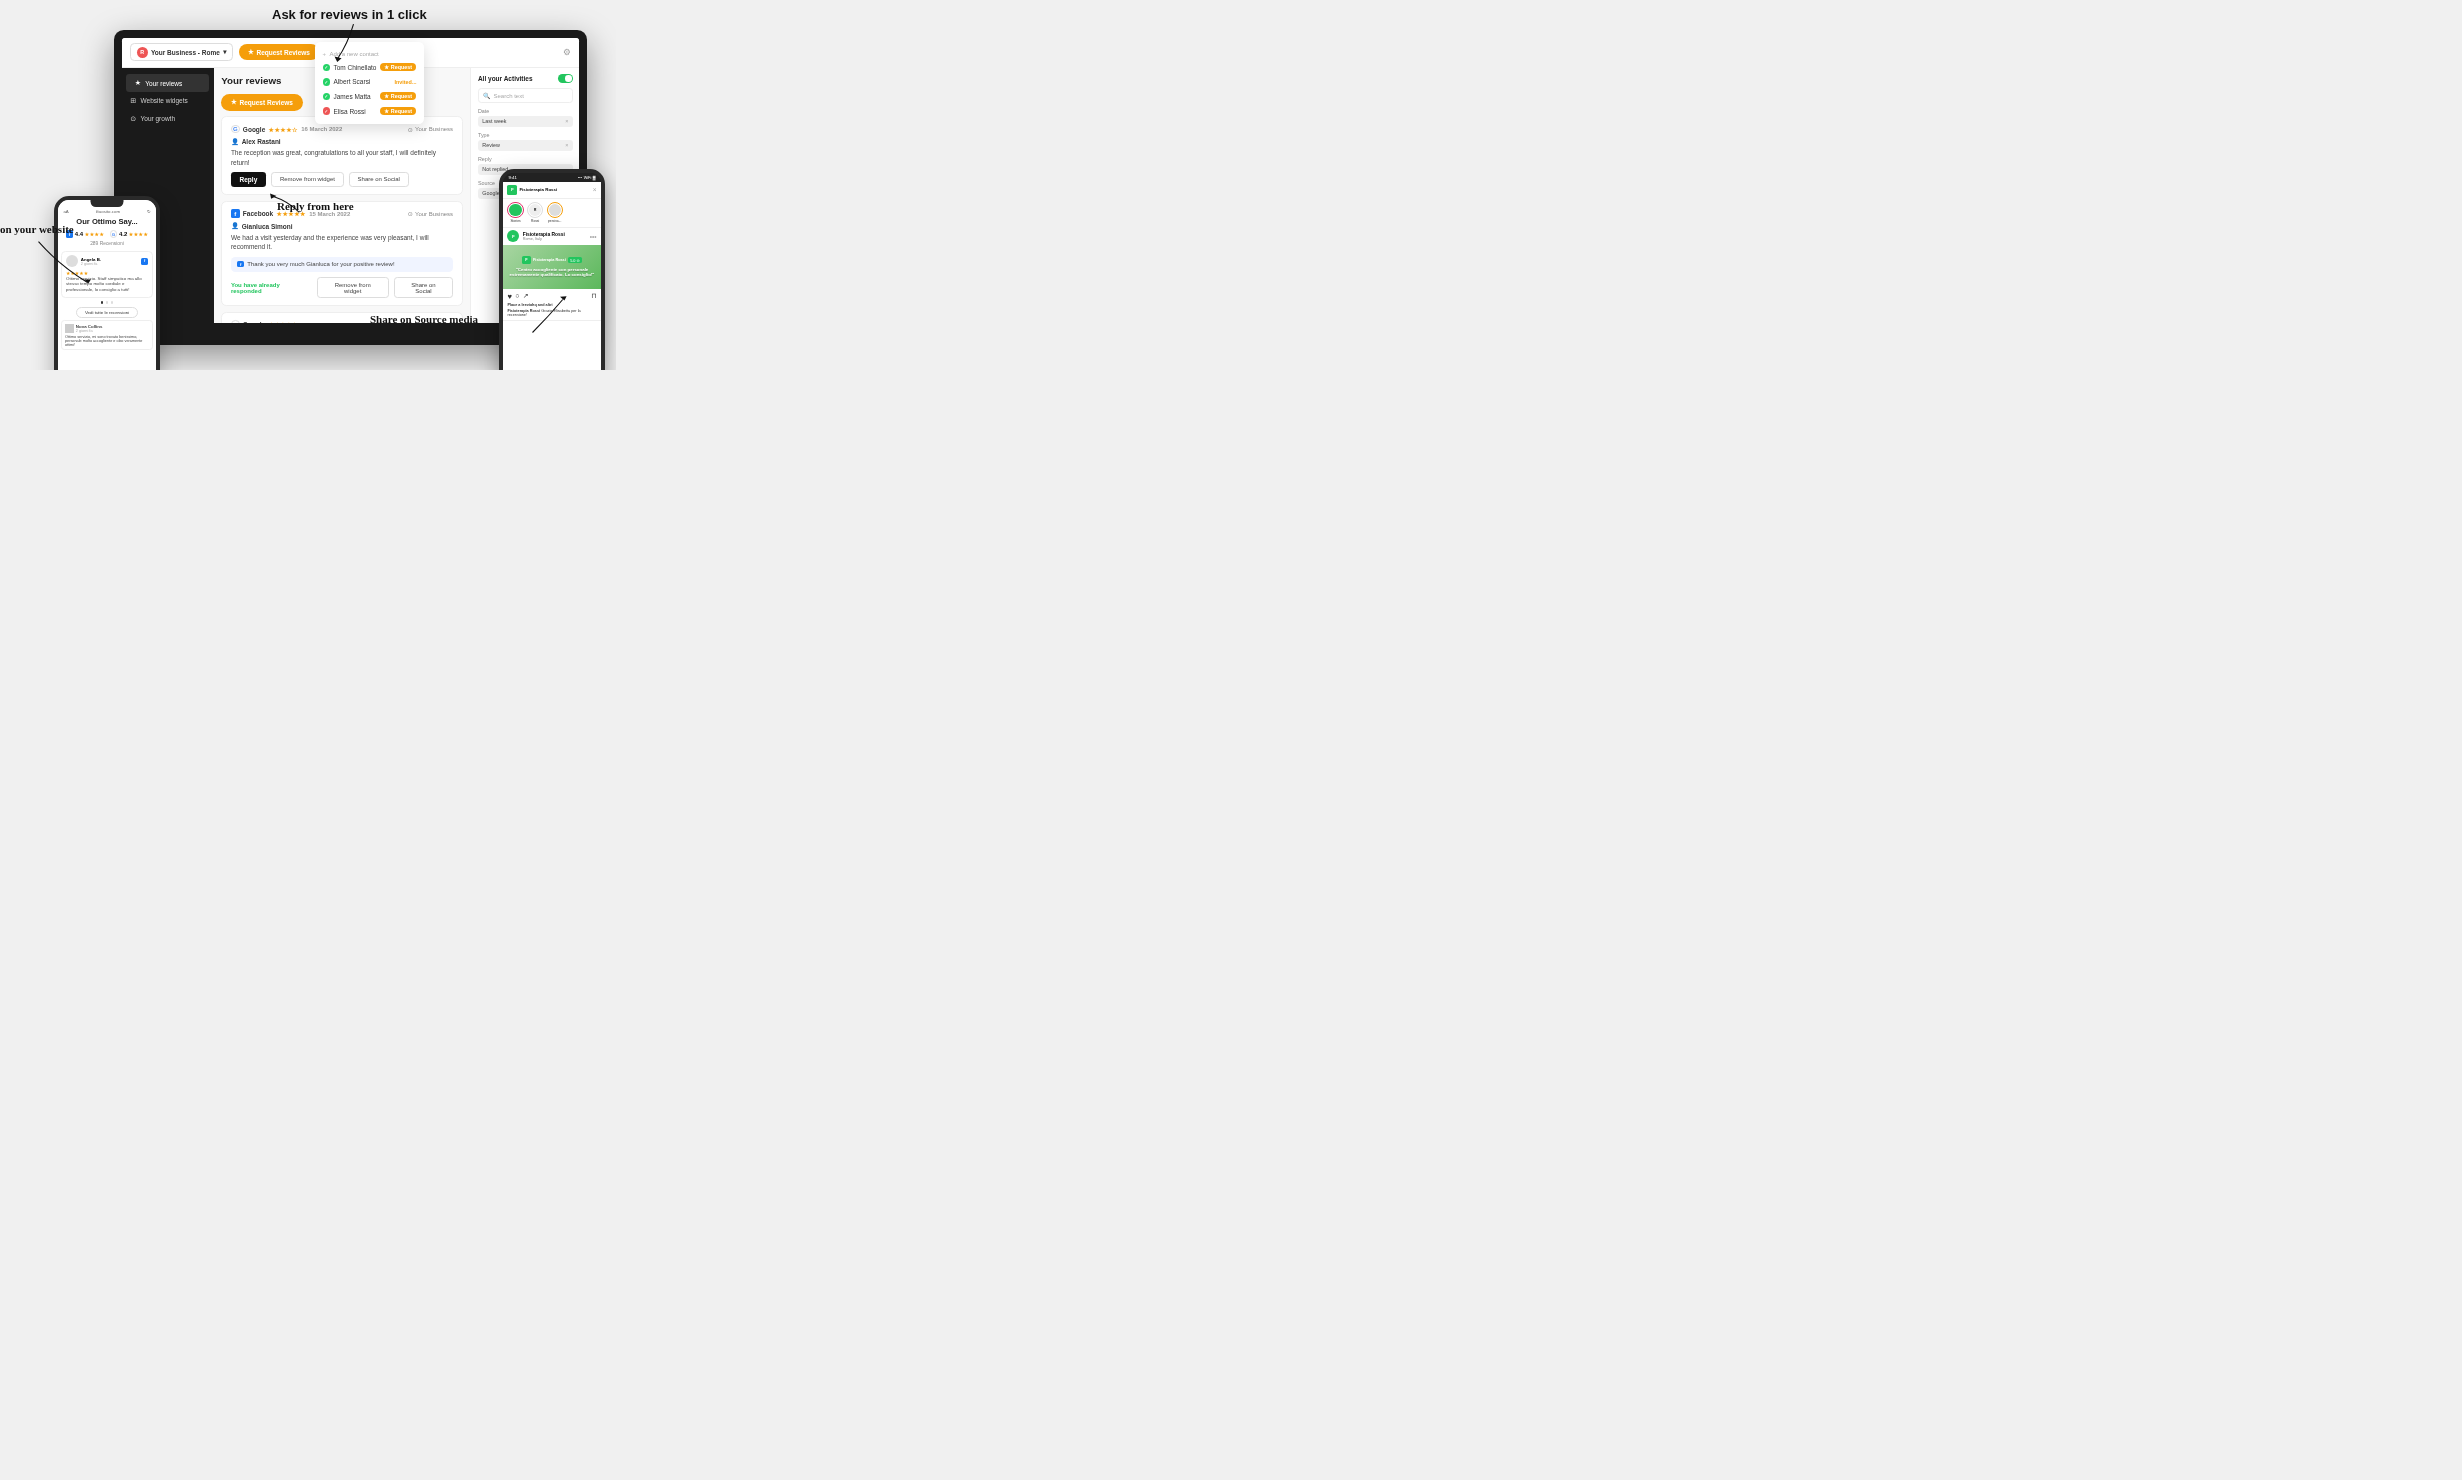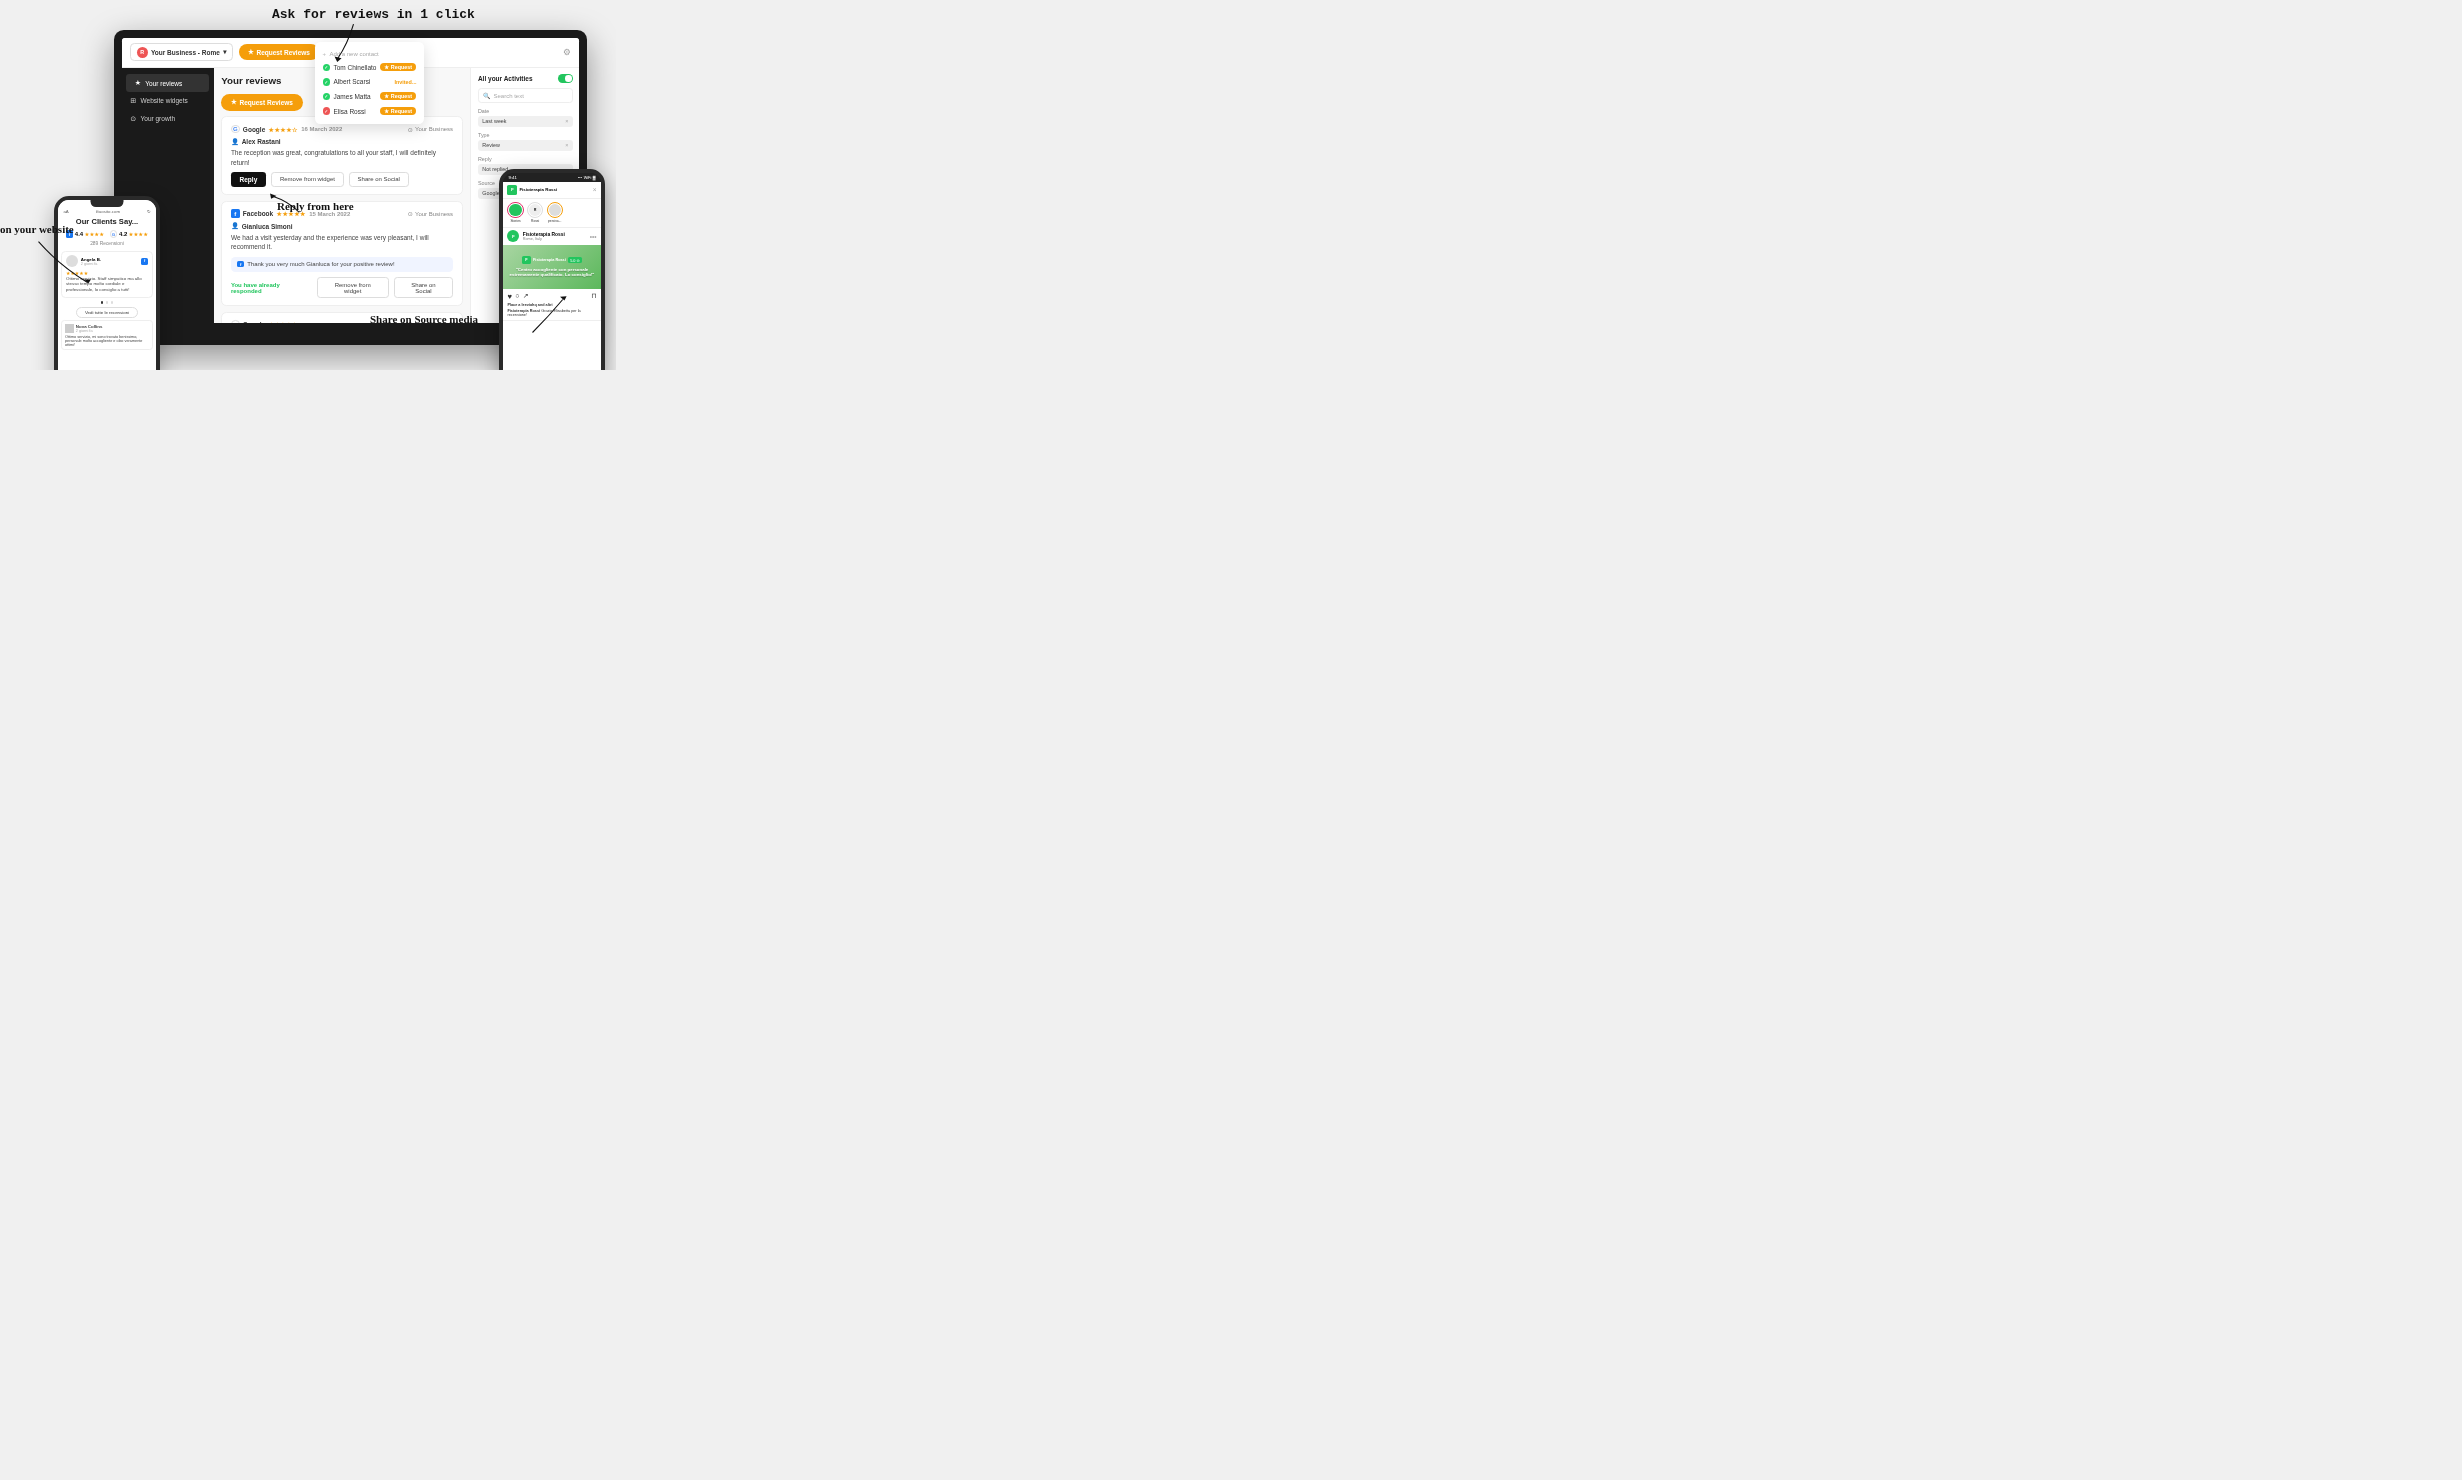--- a/index.html
+++ b/index.html
@@ -692,21 +692,21 @@
 
     svg.annotation-arrow {
       position: absolute;
       z-index: 60;
       pointer-events: none;
     }
   </style>
 </head>
 <body>
 
-<div class="annotation" style="top: 6.5px; left: 272px; font-size: 13px; font-family: Liberation Mono, monospace;">
+<div class="annotation" style="top: 6.5px; left: 272px; font-size: 13px; font-family: Liberation Sans, sans-serif;">
   <span>Ask for reviews in 1 click</span>
 </div>
 
 <svg class="annotation-arrow" width="65" height="44" style="top: 20.7px; left: 321px;" viewBox="0 0 120 80">
   <path d="M60 5 Q50 40 30 70" stroke="#111" stroke-width="2" fill="none"></path>
   <polygon points="25,65 30,75 38,68" fill="#111"></polygon>
 </svg>
 
 <div class="annotation" style="top: 223px; left: 0px; font-size: 11px; font-family: cursive;">
   <span>on your website</span>
@@ -954,21 +954,21 @@
 </div>
 
 <div class="phone-left">
   <div class="phone-left-notch"></div>
   <div class="phone-left-screen">
     <div class="phone-address-bar">
       <span>aA</span>
       <span>iltuosito.com</span>
       <span>↻</span>
     </div>
-    <div class="phone-widget-title">Our Clients Say...</div>
+    <div class="phone-widget-title">Our Ottimo Say...</div>
     <div class="phone-ratings-row">
       <div class="phone-rating-item">
         <div class="facebook-icon" style="width:7.6px;height:7.6px;font-size:4.4px;">f</div>
         <span>4.4</span>
         <span class="stars" style="font-size:4.9px;">★★★★</span>
       </div>
       <div class="phone-rating-item">
         <div class="google-icon" style="width:7.6px;height:7.6px;font-size:4.4px;">G</div>
         <span>4.2</span>
         <span class="stars" style="font-size:4.9px;">★★★★</span>

